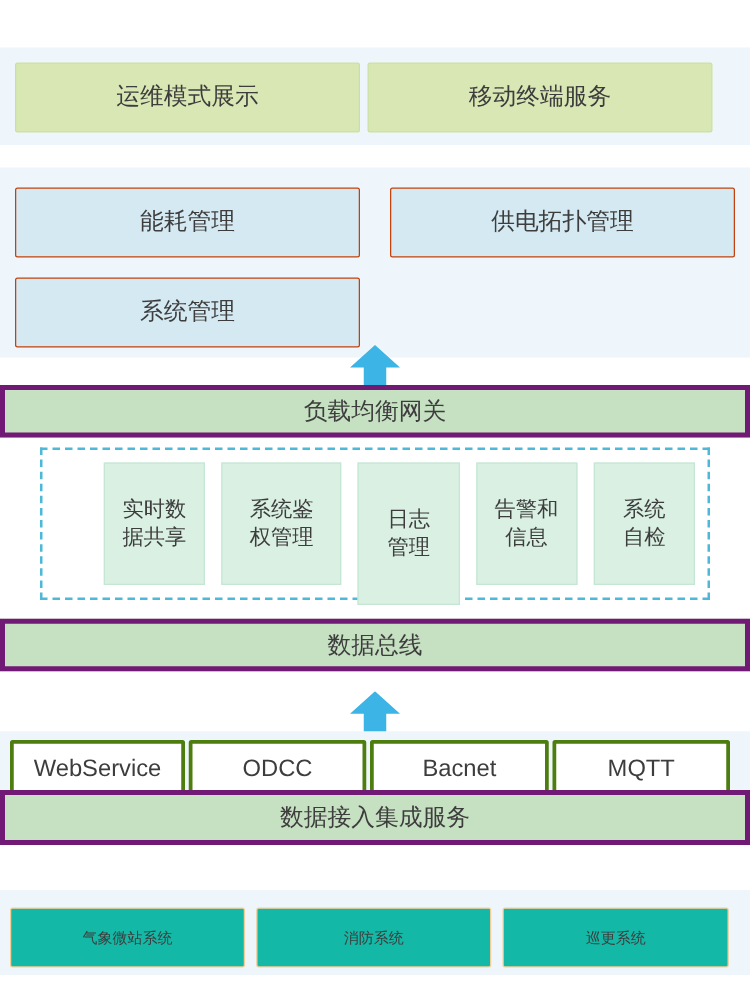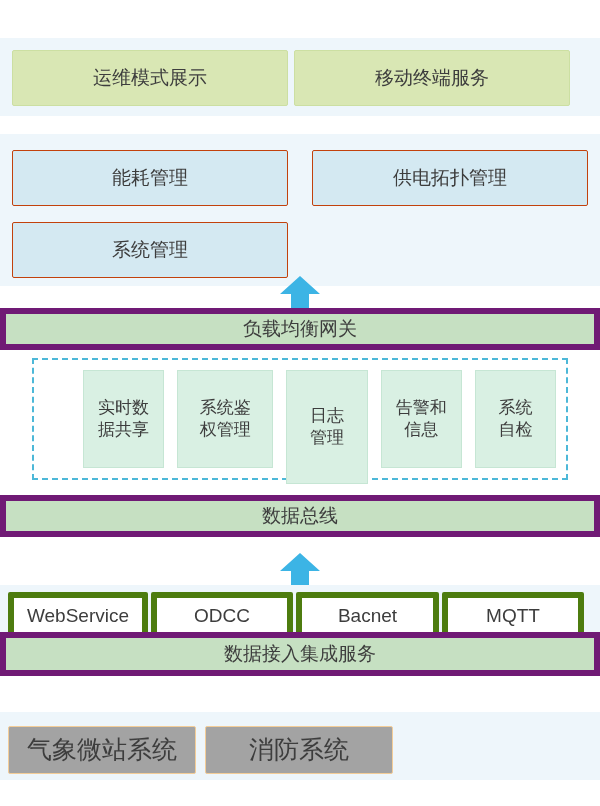--- a/index.html
+++ b/index.html
@@ -57,21 +57,21 @@
   .box-blue {
     background: #d4e9f2;
     border: 1px solid #c2410c;
   }
 
   
   .bar-green {
     position: absolute;
     box-sizing: border-box;
     background: #c6e0c2;
-    border: 6px solid #701a75;
+    border: 4px solid #701a75;
     display: flex;
     align-items: center;
     justify-content: center;
     font-size: 19px;
     color: #3d3d3d;
   }
 
   
   .dashed-box {
     position: absolute;
@@ -88,30 +88,30 @@
     justify-content: center;
     text-align: center;
     font-size: 17px;
     color: #3d3d3d;
     line-height: 1.3;
   }
 
   
   .box-proto {
     background: #ffffff;
-    border: 6px solid #4d7c0f;
+    border: 3px solid #4d7c0f;
     font-size: 19px;
     color: #3d3d3d;
   }
 
   
   .box-orange {
-    background: #a3a3a3;
+    background: #14b8a6;
     border: 1px solid #f3cd98;
-    font-size: 25px;
+    font-size: 12px;
     color: #3d3d3d;
   }
 
   
   .arrow {
     position: absolute;
   }
   .arrow svg { display: block; }
 </style>
 </head>
@@ -215,15 +215,18 @@
 
   <div class="band" style="top:712px; height:68px;"></div>
 
   <div class="row" style="top:726px; left:8px; width:584px; height:48px;">
     <div class="cell box-orange" style="width:188px; height:48px; margin-right:9px;">
       <span>气象微站系统</span>
     </div>
     <div class="cell box-orange" style="width:188px; height:48px; margin-right:9px;">
       <span>消防系统</span>
     </div>
+    <div class="cell box-orange" style="width:181px; height:48px;">
+      <span>巡更系统</span>
+    </div>
   </div>
 
 </div>
 
 </body></html>

